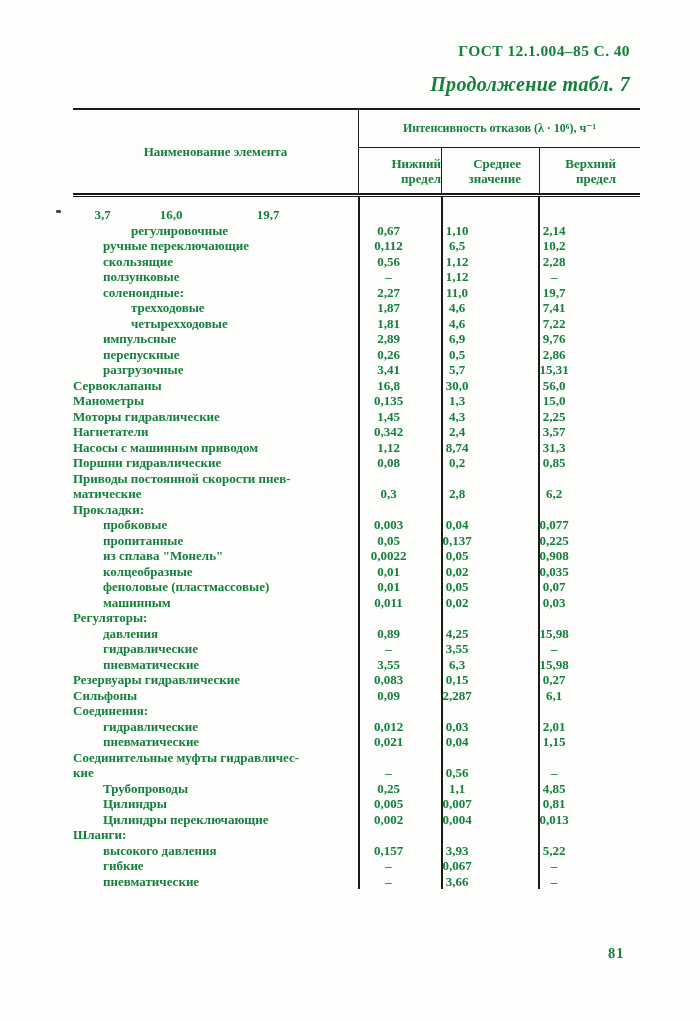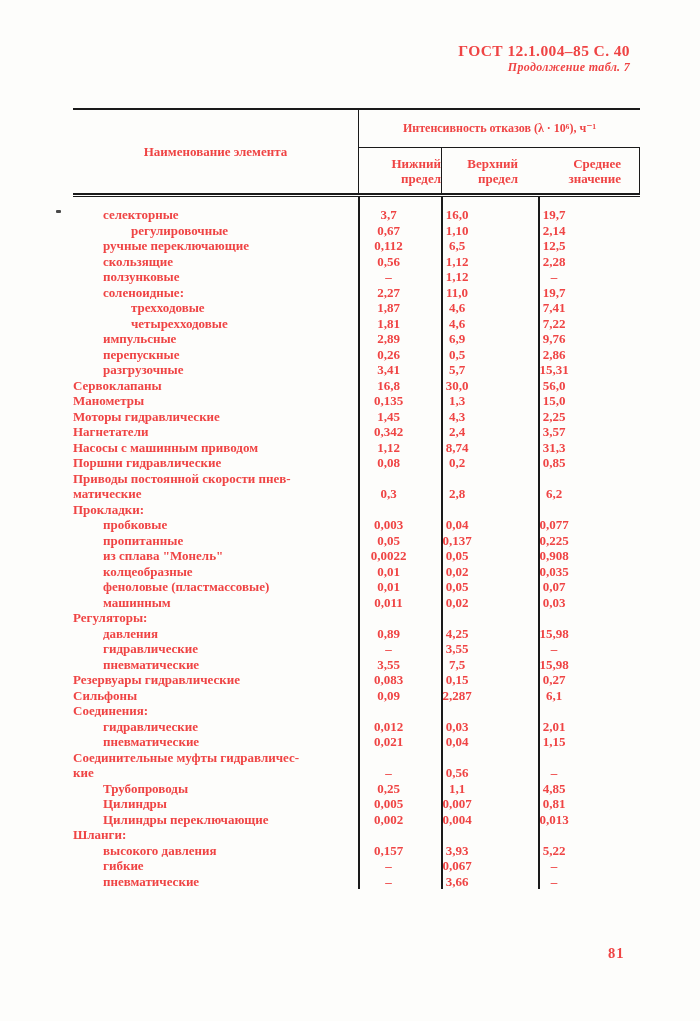--- a/index.html
+++ b/index.html
@@ -2,26 +2,26 @@
 <html><head>
 <meta charset="utf-8">
 <style>
   * { margin:0; padding:0; box-sizing:border-box; }
   html,body { background:#e8e8e8; }
   .page {
     position:relative;
     width:700px; height:1021px;
     background:#fdfdfb;
     font-family:"Liberation Serif","DejaVu Serif",serif;
-    color:#ef4444;
+    color:#15803d;
     overflow:hidden;
   }
   .doc-header { position:absolute; top:42px; right:70px; text-align:right; }
   .doc-ref { font-weight:bold; font-size:15.5px; letter-spacing:.4px; }
-  .continuation { font-weight:bold; font-style:italic; font-size:12px; letter-spacing:.3px; }
+  .continuation { font-weight:bold; font-style:italic; font-size:20px; margin-top:13px; letter-spacing:.3px; }
 
   .gost-table { position:absolute; left:73px; top:108px; width:567px; }
   .thead { display:flex; border-top:2.5px solid #1a1a1a; height:85px; }
   .name-header {
     width:286px; border-right:1.5px solid #1a1a1a;
     display:flex; align-items:center; justify-content:center;
     font-size:13px; font-weight:bold; text-align:center;
   }
   .values-header { flex:1; display:flex; flex-direction:column; }
   .group-title {
@@ -67,47 +67,46 @@
     <div class="continuation">Продолжение табл. 7</div>
   </div>
 
   <div class="gost-table">
     <div class="thead">
       <div class="name-header">Наименование элемента</div>
       <div class="values-header">
         <div class="group-title">Интенсивность отказов (λ · 10⁶), ч⁻¹</div>
         <div class="subcols">
           <div class="subcol c-lower">Нижний предел</div>
+          <div class="subcol c-mean">Среднее значение</div>
           <div class="subcol c-upper">Верхний предел</div>
-          <div class="subcol c-mean">Среднее значение</div>
         </div>
       </div>
     </div>
     <div class="double-rule"></div>
     <div class="tbody" id="tbody">
       <div class="vline v1"></div>
       <div class="vline v2"></div>
       <div class="vline v3"></div>
     <div class="row indent1">
-          <div class="cell name">селекторные</div>
           <div class="cell val v-0">3,7</div>
           <div class="cell val v-1">16,0</div>
           <div class="cell val v-2">19,7</div>
         </div>
         <div class="row indent2">
           <div class="cell name">регулировочные</div>
           <div class="cell val v-0">0,67</div>
           <div class="cell val v-1">1,10</div>
           <div class="cell val v-2">2,14</div>
         </div>
         <div class="row indent1">
           <div class="cell name">ручные переключающие</div>
           <div class="cell val v-0">0,112</div>
           <div class="cell val v-1">6,5</div>
-          <div class="cell val v-2">12,5</div>
+          <div class="cell val v-2">10,2</div>
         </div>
         <div class="row indent1">
           <div class="cell name">скользящие</div>
           <div class="cell val v-0">0,56</div>
           <div class="cell val v-1">1,12</div>
           <div class="cell val v-2">2,28</div>
         </div>
         <div class="row indent1">
           <div class="cell name">ползунковые</div>
           <div class="cell val v-0">–</div>
@@ -249,21 +248,21 @@
         </div>
         <div class="row indent1">
           <div class="cell name">гидравлические</div>
           <div class="cell val v-0">–</div>
           <div class="cell val v-1">3,55</div>
           <div class="cell val v-2">–</div>
         </div>
         <div class="row indent1">
           <div class="cell name">пневматические</div>
           <div class="cell val v-0">3,55</div>
-          <div class="cell val v-1">7,5</div>
+          <div class="cell val v-1">6,3</div>
           <div class="cell val v-2">15,98</div>
         </div>
         <div class="row indent0">
           <div class="cell name">Резервуары гидравлические</div>
           <div class="cell val v-0">0,083</div>
           <div class="cell val v-1">0,15</div>
           <div class="cell val v-2">0,27</div>
         </div>
         <div class="row indent0">
           <div class="cell name">Сильфоны</div>

